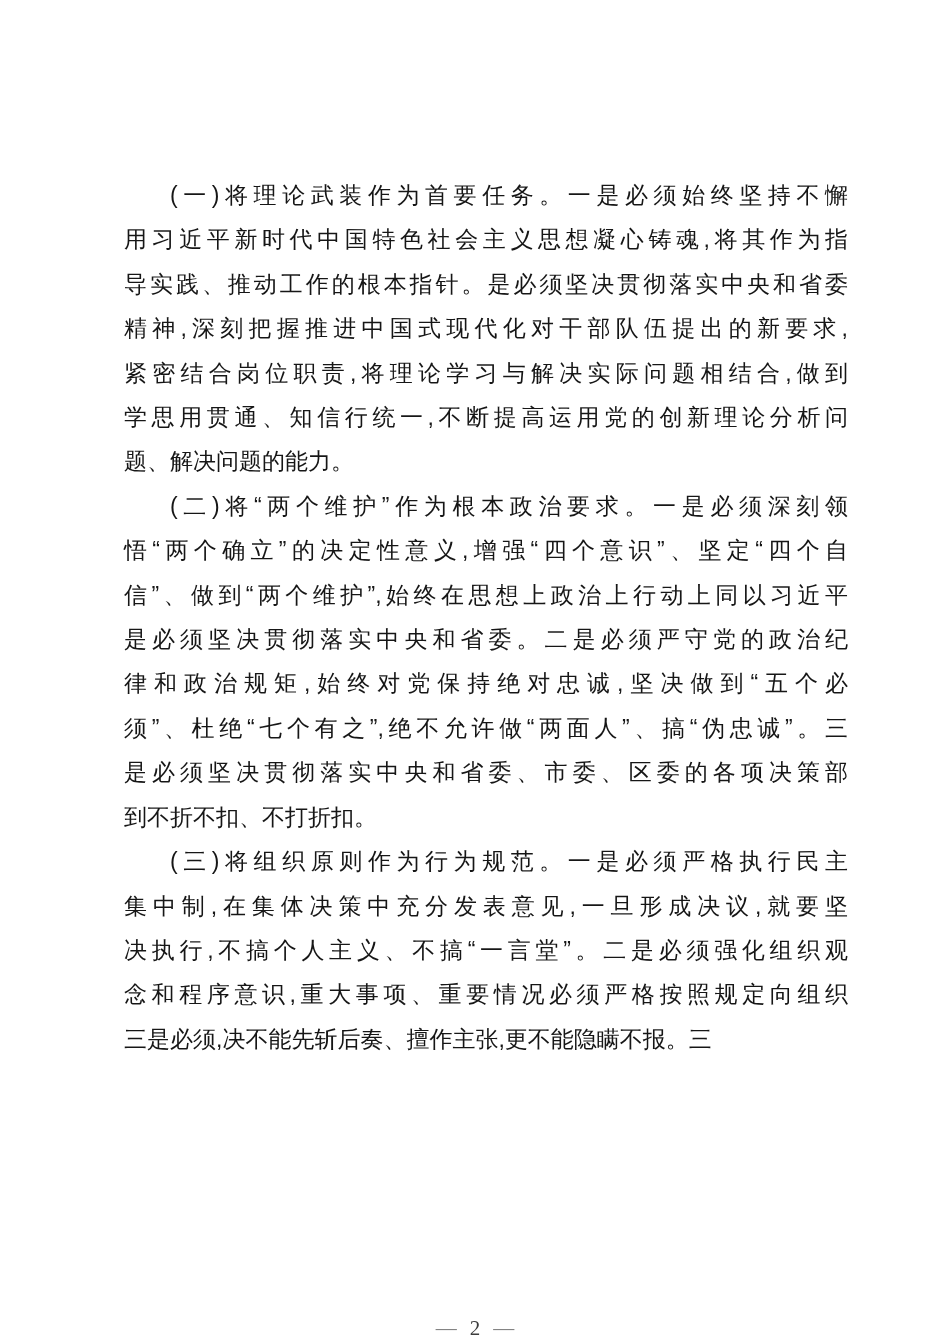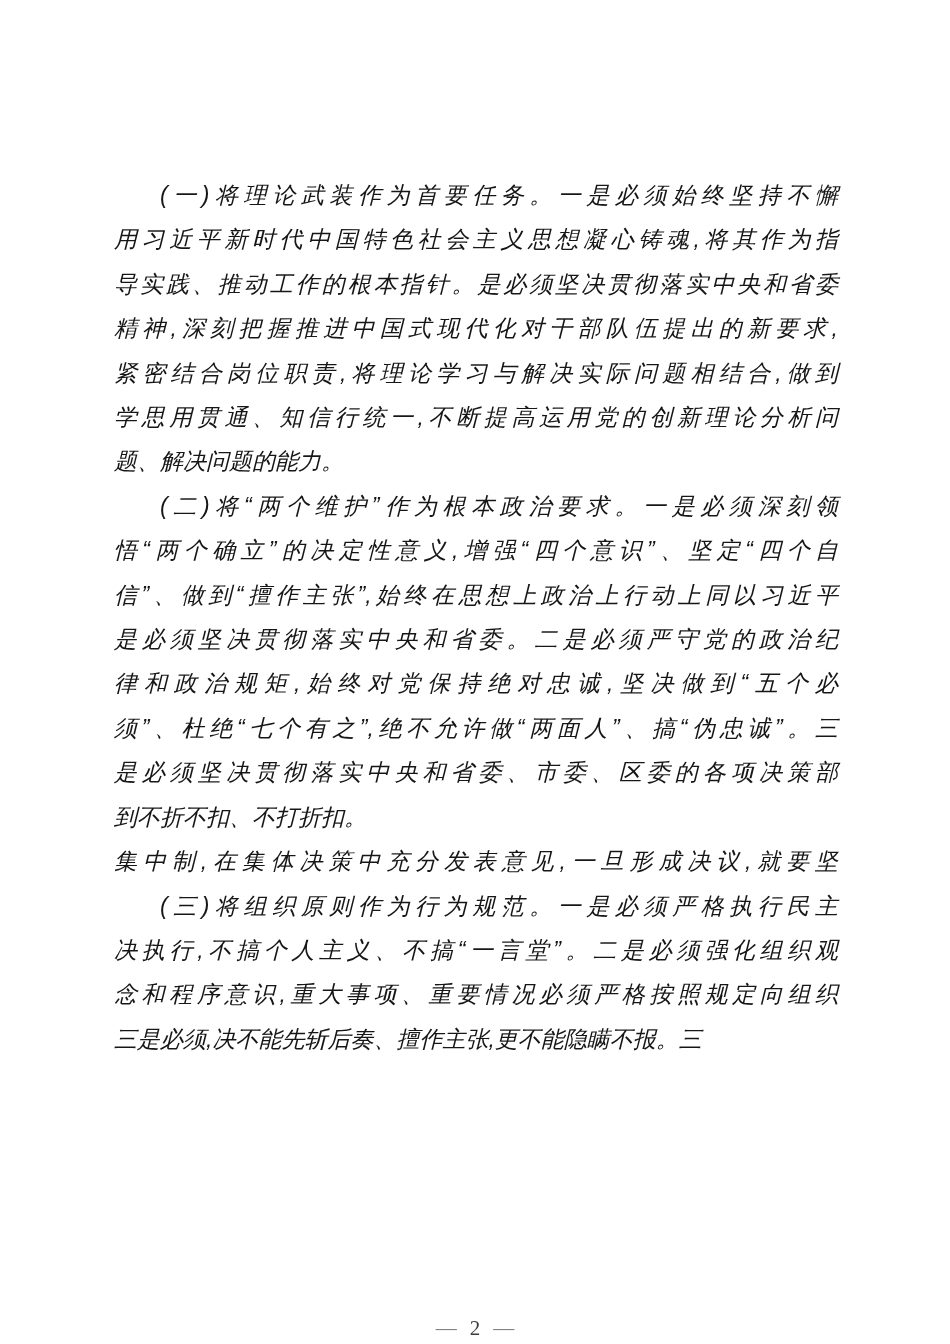--- a/index.html
+++ b/index.html
@@ -11,24 +11,23 @@
     position: relative;
     width: 950px;
     height: 1344px;
     background: #ffffff;
     overflow: hidden;
     font-family: "Liberation Sans", sans-serif;
     color: #161616;
   }
   .doc-body {
     position: absolute;
-    left: 114px;
+    left: 124px;
     top: 173px;
     width: 724px;
-    font-style: italic;
   }
   .para {
     margin: 0;
     padding: 0;
   }
   .line {
     font-size: 23px;
     line-height: 44.4px;
     letter-spacing: 0;
     text-align: justify;
@@ -70,30 +69,30 @@
         <div class="line">用习近平新时代中国特色社会主义思想凝心铸魂,将其作为指</div>
         <div class="line">导实践、推动工作的根本指针。是必须坚决贯彻落实中央和省委</div>
         <div class="line">精神,深刻把握推进中国式现代化对干部队伍提出的新要求,</div>
         <div class="line">紧密结合岗位职责,将理论学习与解决实际问题相结合,做到</div>
         <div class="line">学思用贯通、知信行统一,不断提高运用党的创新理论分析问</div>
         <div class="line last">题、解决问题的能力。</div>
       </div>
       <div class="para">
         <div class="line first">(二)将“两个维护”作为根本政治要求。一是必须深刻领</div>
         <div class="line">悟“两个确立”的决定性意义,增强“四个意识”、坚定“四个自</div>
-        <div class="line">信”、做到“擅作主张”,始终在思想上政治上行动上同以习近平</div>
+        <div class="line">信”、做到“两个维护”,始终在思想上政治上行动上同以习近平</div>
         <div class="line">是必须坚决贯彻落实中央和省委。二是必须严守党的政治纪</div>
         <div class="line">律和政治规矩,始终对党保持绝对忠诚,坚决做到“五个必</div>
         <div class="line">须”、杜绝“七个有之”,绝不允许做“两面人”、搞“伪忠诚”。三</div>
         <div class="line">是必须坚决贯彻落实中央和省委、市委、区委的各项决策部</div>
         <div class="line last">到不折不扣、不打折扣。</div>
       </div>
       <div class="para">
+        <div class="line first">(三)将组织原则作为行为规范。一是必须严格执行民主</div>
         <div class="line">集中制,在集体决策中充分发表意见,一旦形成决议,就要坚</div>
-        <div class="line first">(三)将组织原则作为行为规范。一是必须严格执行民主</div>
         <div class="line">决执行,不搞个人主义、不搞“一言堂”。二是必须强化组织观</div>
         <div class="line">念和程序意识,重大事项、重要情况必须严格按照规定向组织</div>
         <div class="line last">三是必须,决不能先斩后奏、擅作主张,更不能隐瞒不报。三</div>
       </div>
     </div>
 
   <div class="footer">
     <span class="dash">—</span><span class="num">2</span><span class="dash">—</span>
   </div>
 

